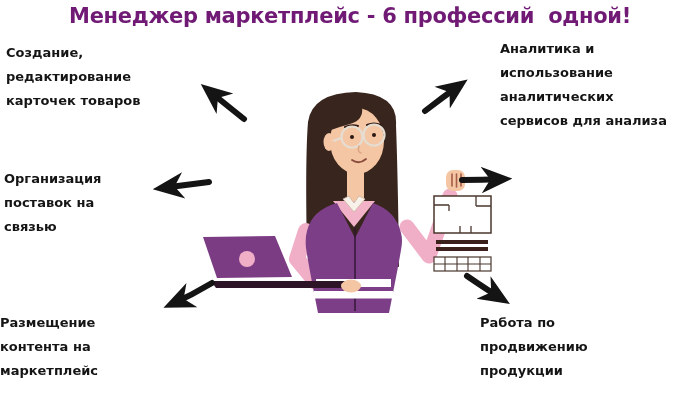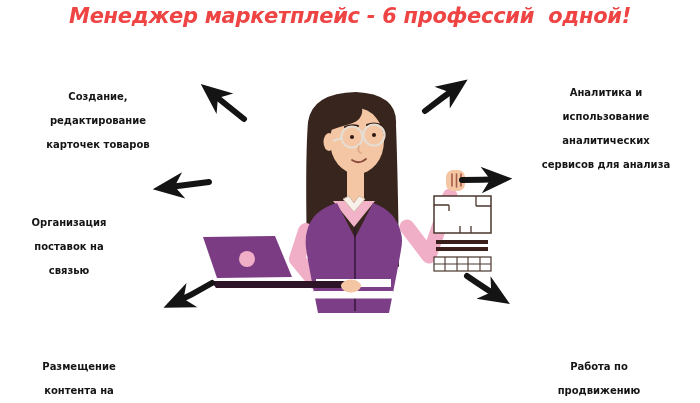--- a/index.html
+++ b/index.html
@@ -2,34 +2,33 @@
 <html><head>
 <meta charset="utf-8">
 <style>
   html,body { margin:0; padding:0; background:#fff; }
   .canvas {
     position:relative; width:700px; height:403px; background:#ffffff;
     overflow:hidden; font-family:"DejaVu Sans","Liberation Sans",sans-serif;
   }
   .title {
     position:absolute; top:4px; left:0; width:100%; text-align:center;
-    font-size:21px; font-weight:700; color:#ef4444; letter-spacing:-0.3px;
+    font-size:21px; font-weight:700; color:#701a75; letter-spacing:-0.3px;
     white-space:pre;
-    font-style:italic;
   }
   .role {
-    position:absolute; font-weight:700; font-size:10px; line-height:24px;
-    text-align:center; color:#151515; white-space:pre-line;margin-top:44px;
+    position:absolute; font-weight:700; font-size:13px; line-height:24px;
+    color:#151515; white-space:pre-line;
   }
   .role.tl { left:6px;   top:41px;  width:184px; }
   .role.tr { left:500px; top:37px;  width:212px; }
   .role.ml { left:4px;   top:167px; width:130px; }
   .role.mr { left:530px; top:162px; width:170px; }
-  .role.bl { left:8px;   top:311px; width:142px; }
-  .role.br { left:500px; top:311px; width:198px; }
+  .role.bl { left:0;   top:311px; width:142px; }
+  .role.br { left:480px; top:311px; width:198px; }
   svg.scene { position:absolute; left:0; top:0; }
 </style>
 </head>
 <body>
 
 <div class="canvas">
 
   <div class="title">Менеджер маркетплейс - 6 профессий  одной!</div>
 
   <div class="role tl">Создание,

